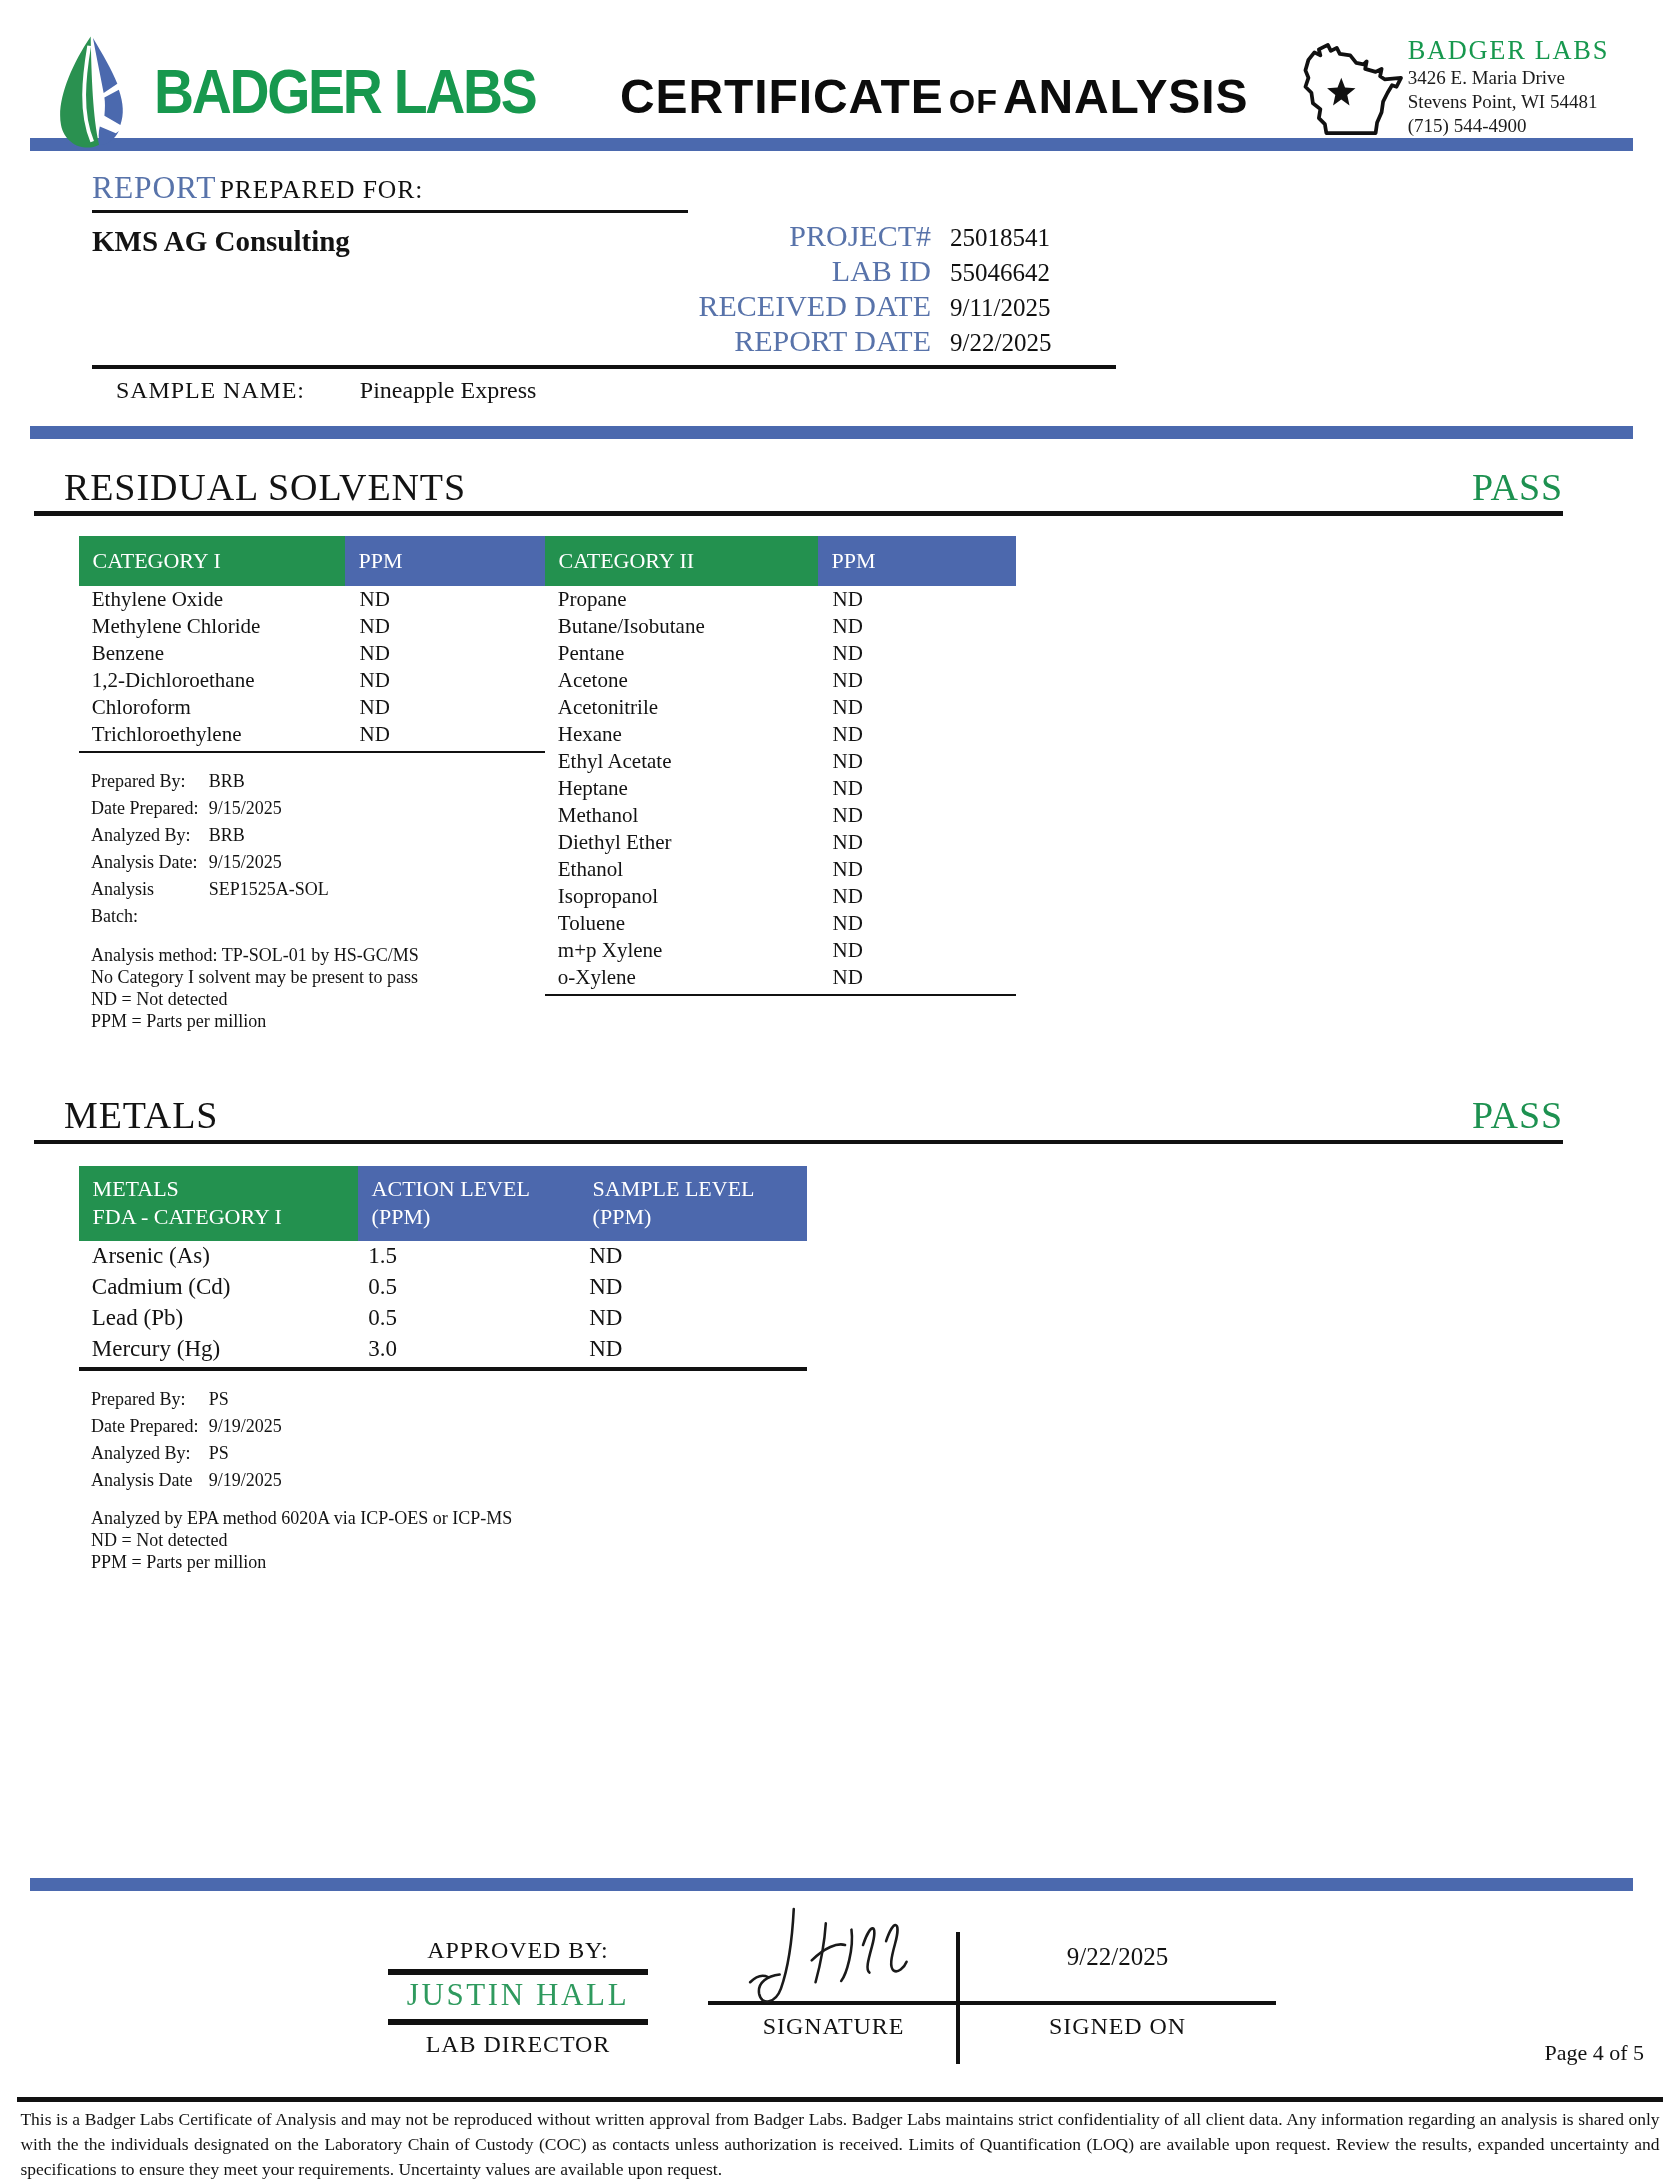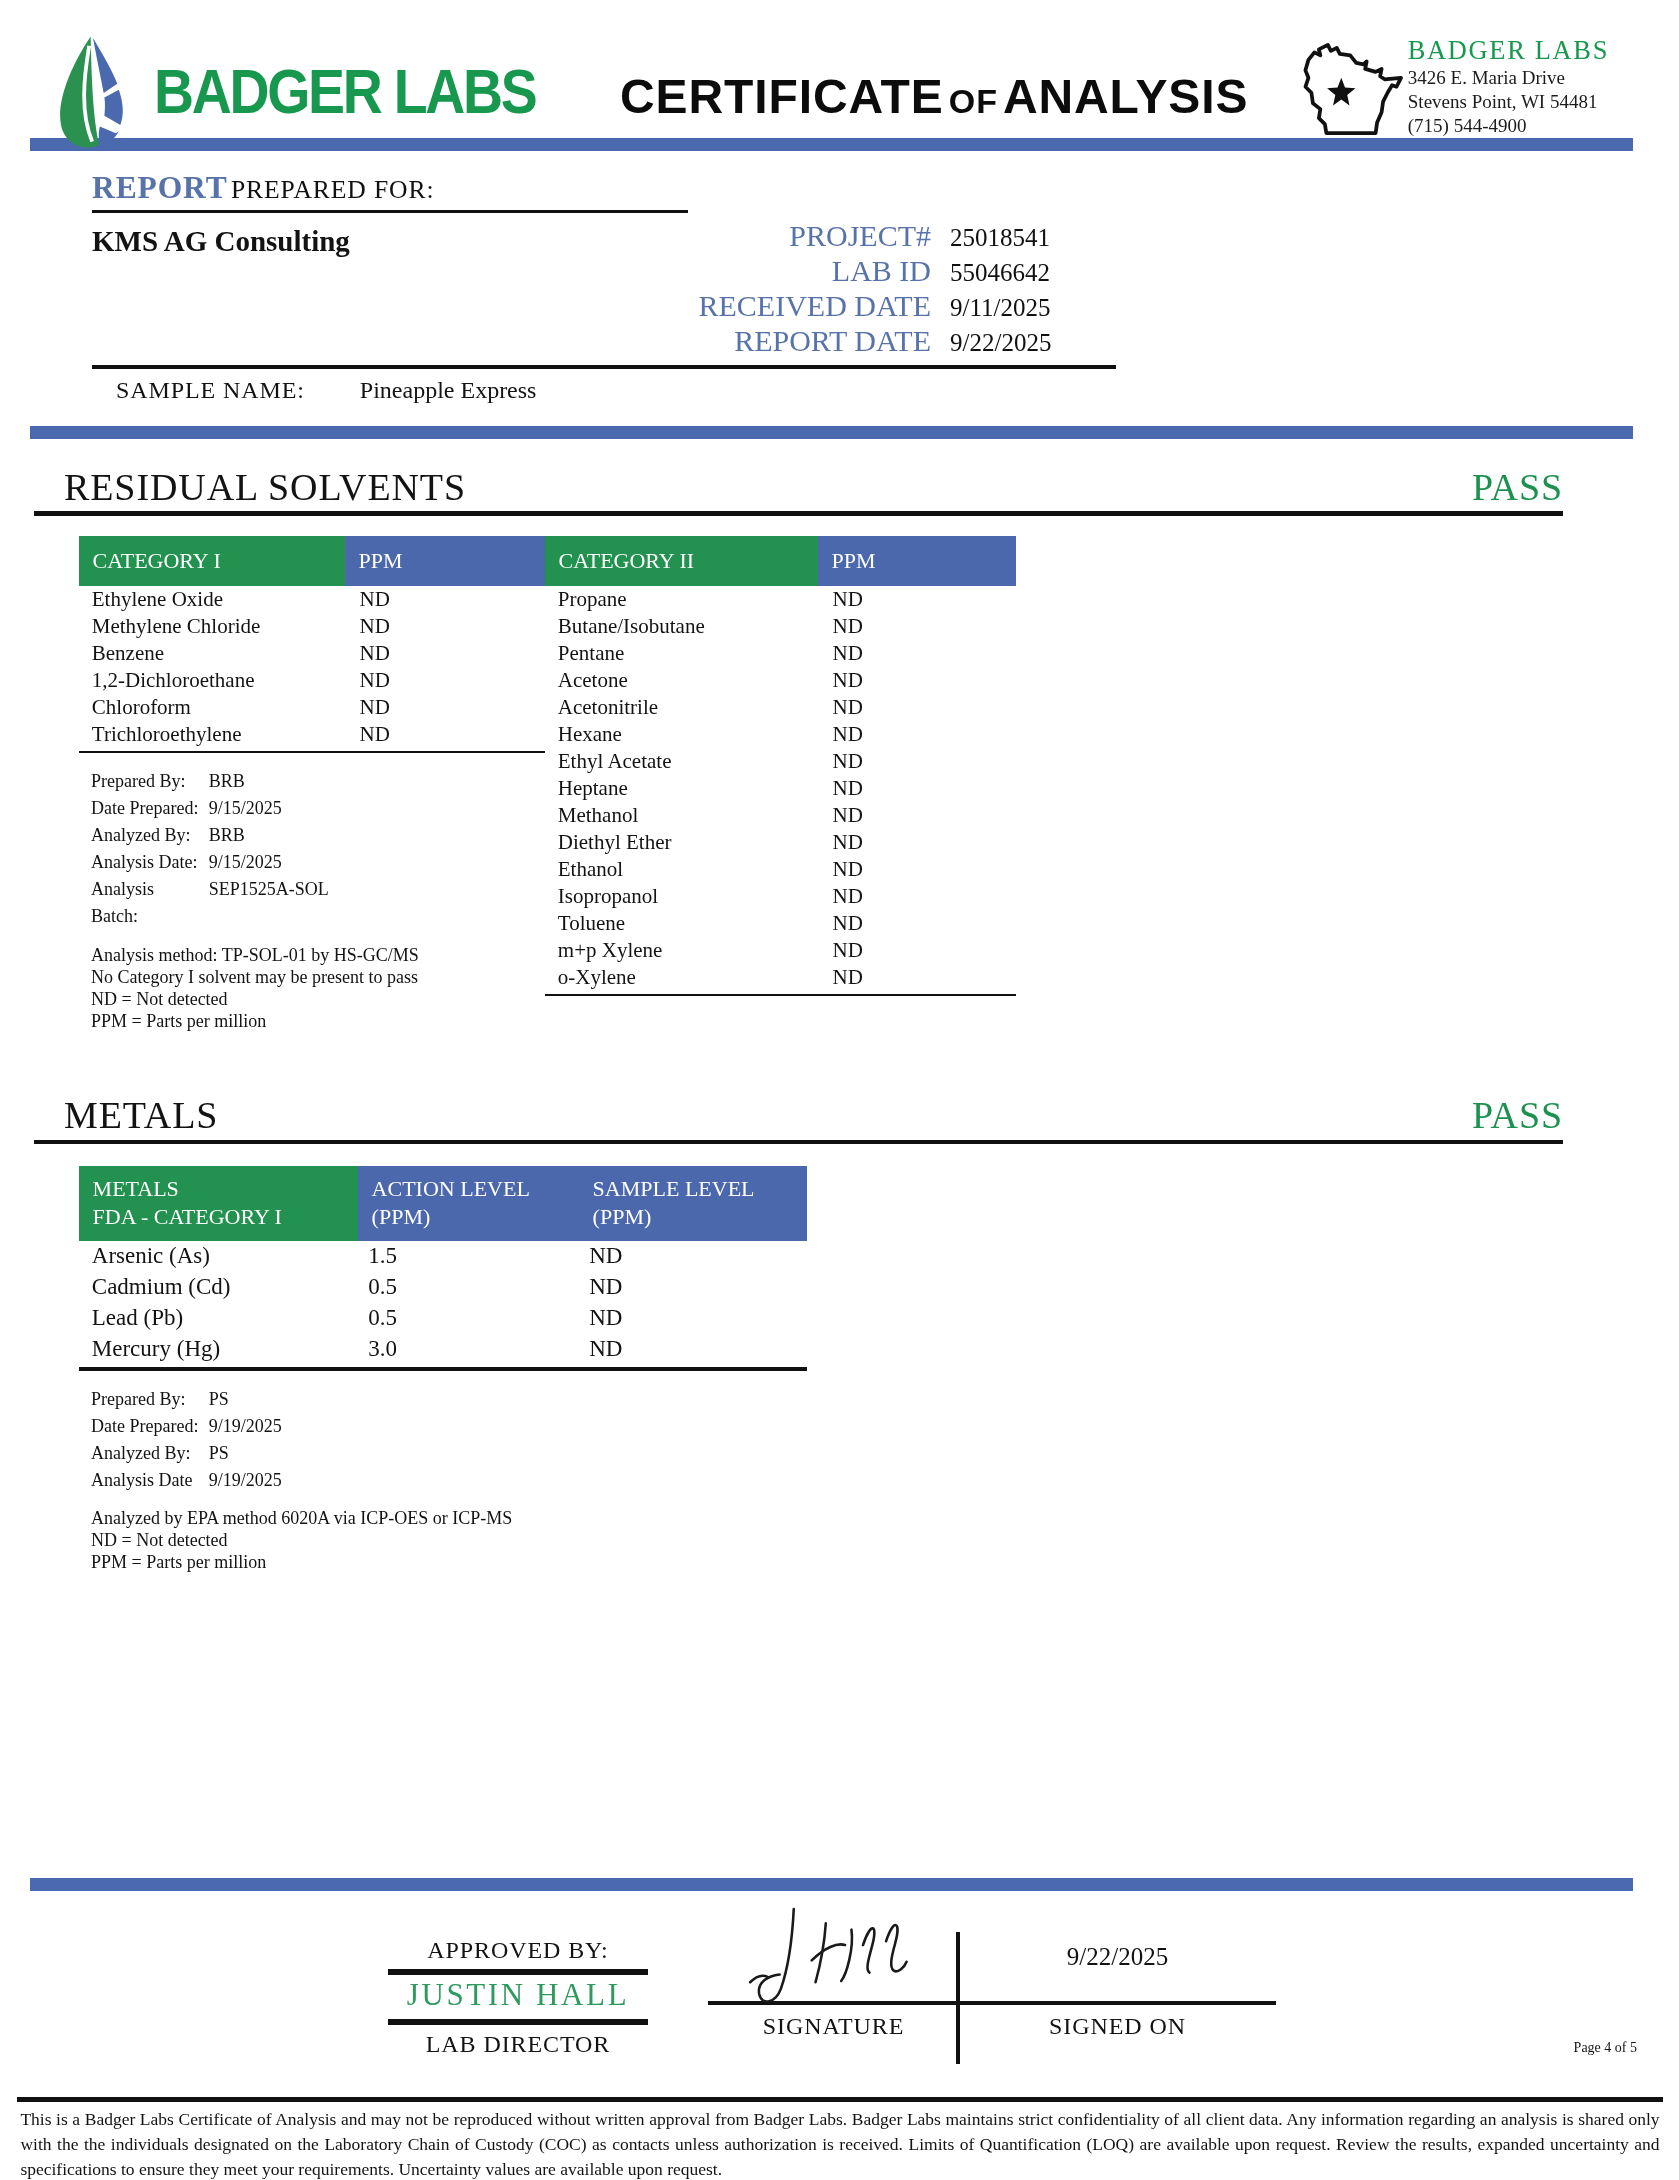--- a/index.html
+++ b/index.html
@@ -26,21 +26,21 @@
   .wi { width:112px; height:121px; flex:0 0 auto; }
   .lab-info { margin-left:3.4px; padding-top:5.1px; }
   .lab-name { font-size:26.4px; color:#17984e; letter-spacing:1.7px; white-space:nowrap; }
   .addr { font-size:19px; line-height:24px; color:#1c1c1c; white-space:nowrap; }
 
   .bluebar { height:12.8px; background:#4b69ae; margin:0 47px 0 30px; }
 
   
   .report { margin:19px 0 0 92px; }
   .rp-head { white-space:nowrap; }
-  .rp-blue { color:#5873aa; font-size:31.5px; letter-spacing:0.9px;font-weight:bold; }
+  .rp-blue { color:#5873aa; font-size:31.5px; letter-spacing:0.9px; }
   .rp-rest { color:#111; font-size:25.6px; letter-spacing:0.9px; }
   .rp-underline { width:596px; height:3.4px; background:#111; margin-top:4.3px; }
   .rp-body { display:flex; width:1024px; }
   .client { font-size:29px; font-weight:700; margin-top:12px; flex:1; }
   .fields { width:511px; margin-top:5.1px; }
   .frow { display:flex; justify-content:flex-end; align-items:baseline; height:35px; }
   .flabel { color:#5873aa; font-size:30px; text-align:right; white-space:nowrap; }
   .fvalue { width:166px; margin-left:19px; font-size:25px; color:#111; }
   .rp-bottomline { width:1024px; height:3.4px; background:#111; margin-top:6.8px; }
   .sample-row { margin:8.5px 0 0 24px; font-size:24px; }
@@ -101,21 +101,21 @@
   .appr-title { font-size:24px; letter-spacing:0.9px; margin-top:6px; }
   .sig-cell { margin-left:60px; width:251px; text-align:center; }
   .sig-top { height:92px; display:flex; align-items:flex-end; justify-content:center;
       border-bottom:4.3px solid #111; }
   .sig { width:213px; height:109px; margin-bottom:-12px; }
   .under-label { font-size:24px; letter-spacing:0.9px; margin-top:8.5px; }
   .date-cell { width:317px; text-align:center; }
   .date-top { height:92px; display:flex; align-items:center; justify-content:center;
       border-bottom:4.3px solid #111; font-size:25px; }
   .vdivider { position:absolute; left:956px; top:19px; width:4.3px; height:132px; background:#111; }
-  .page-label { position:absolute; right:43px; top:162px; font-size:14px; }
+  .page-label { position:absolute; right:36px; top:162px; font-size:22px; }
   .bottom-line { margin:39px 17px 0 17px; height:5.1px; background:#111; }
   .disclaimer { margin:5.1px 20.4px 0 20.4px; font-size:17.5px; line-height:25px; text-align:justify; }
 </style>
 </head>
 <body>
 
 <div class="page">
 
   <header class="hdr">
     <div class="hdr-left">

